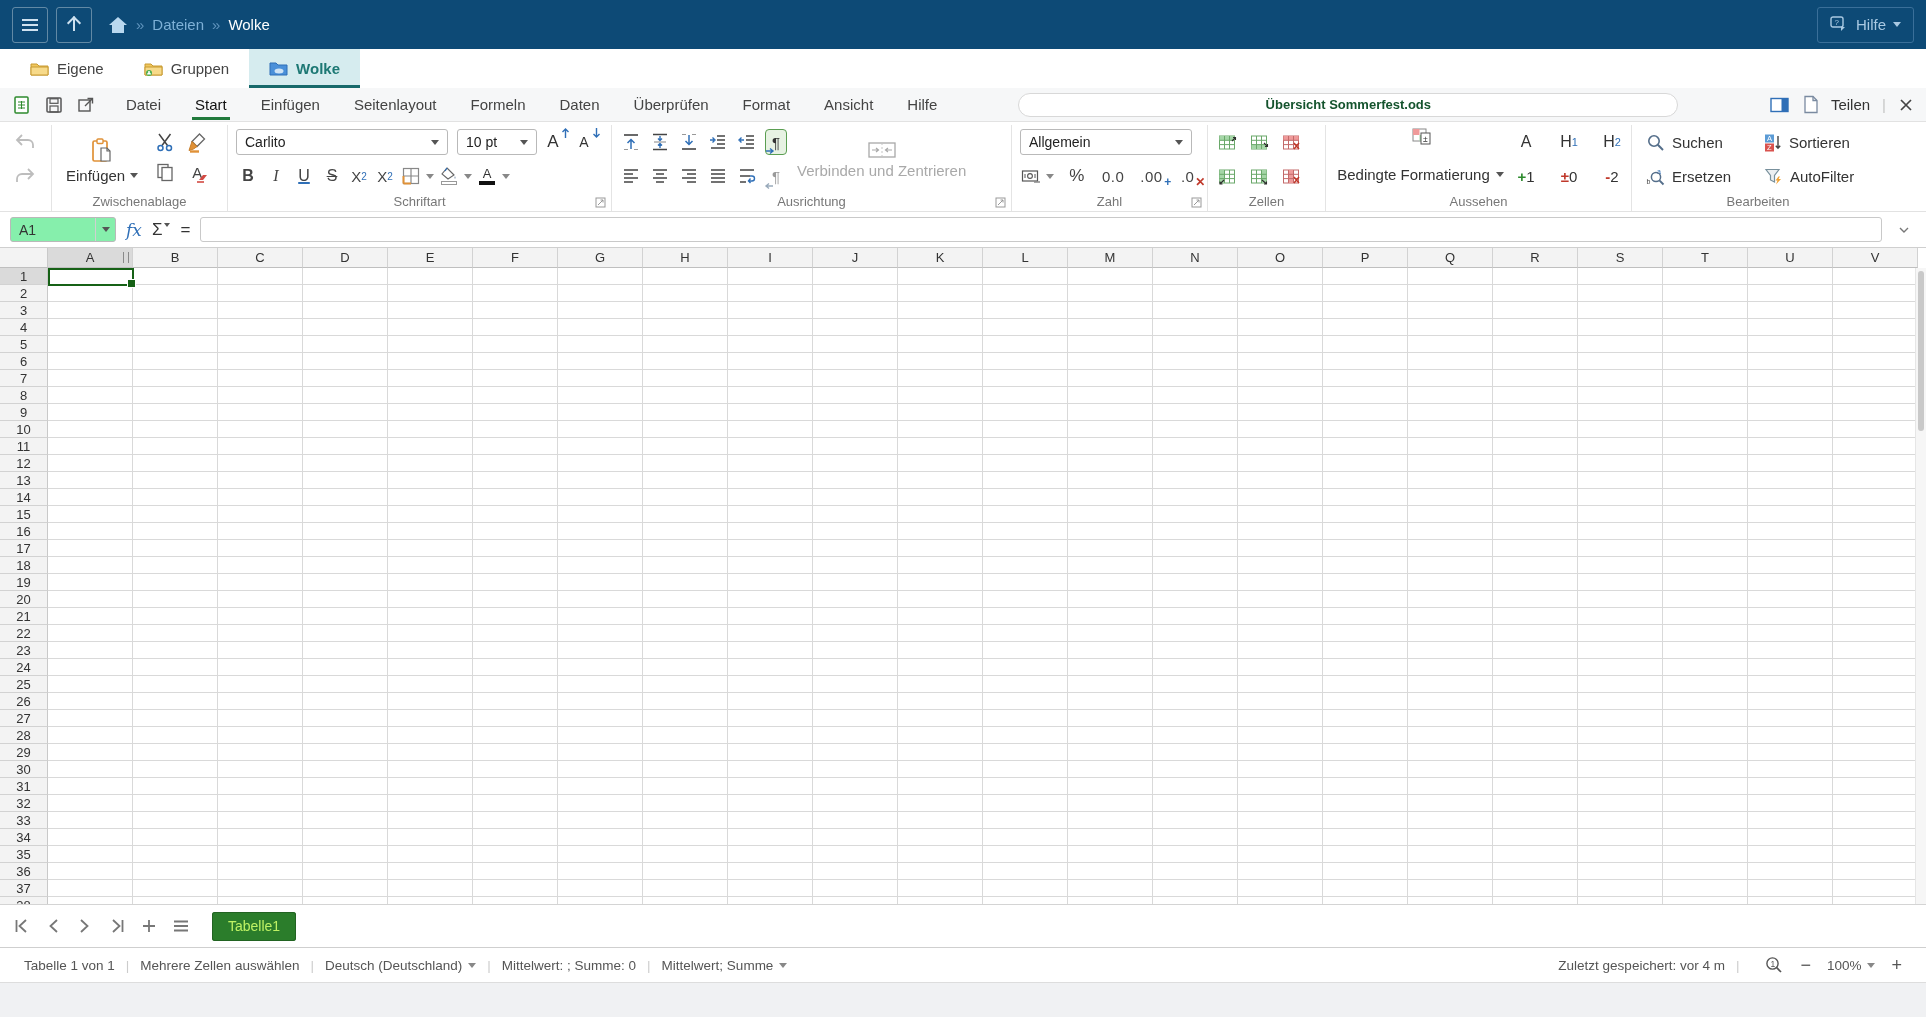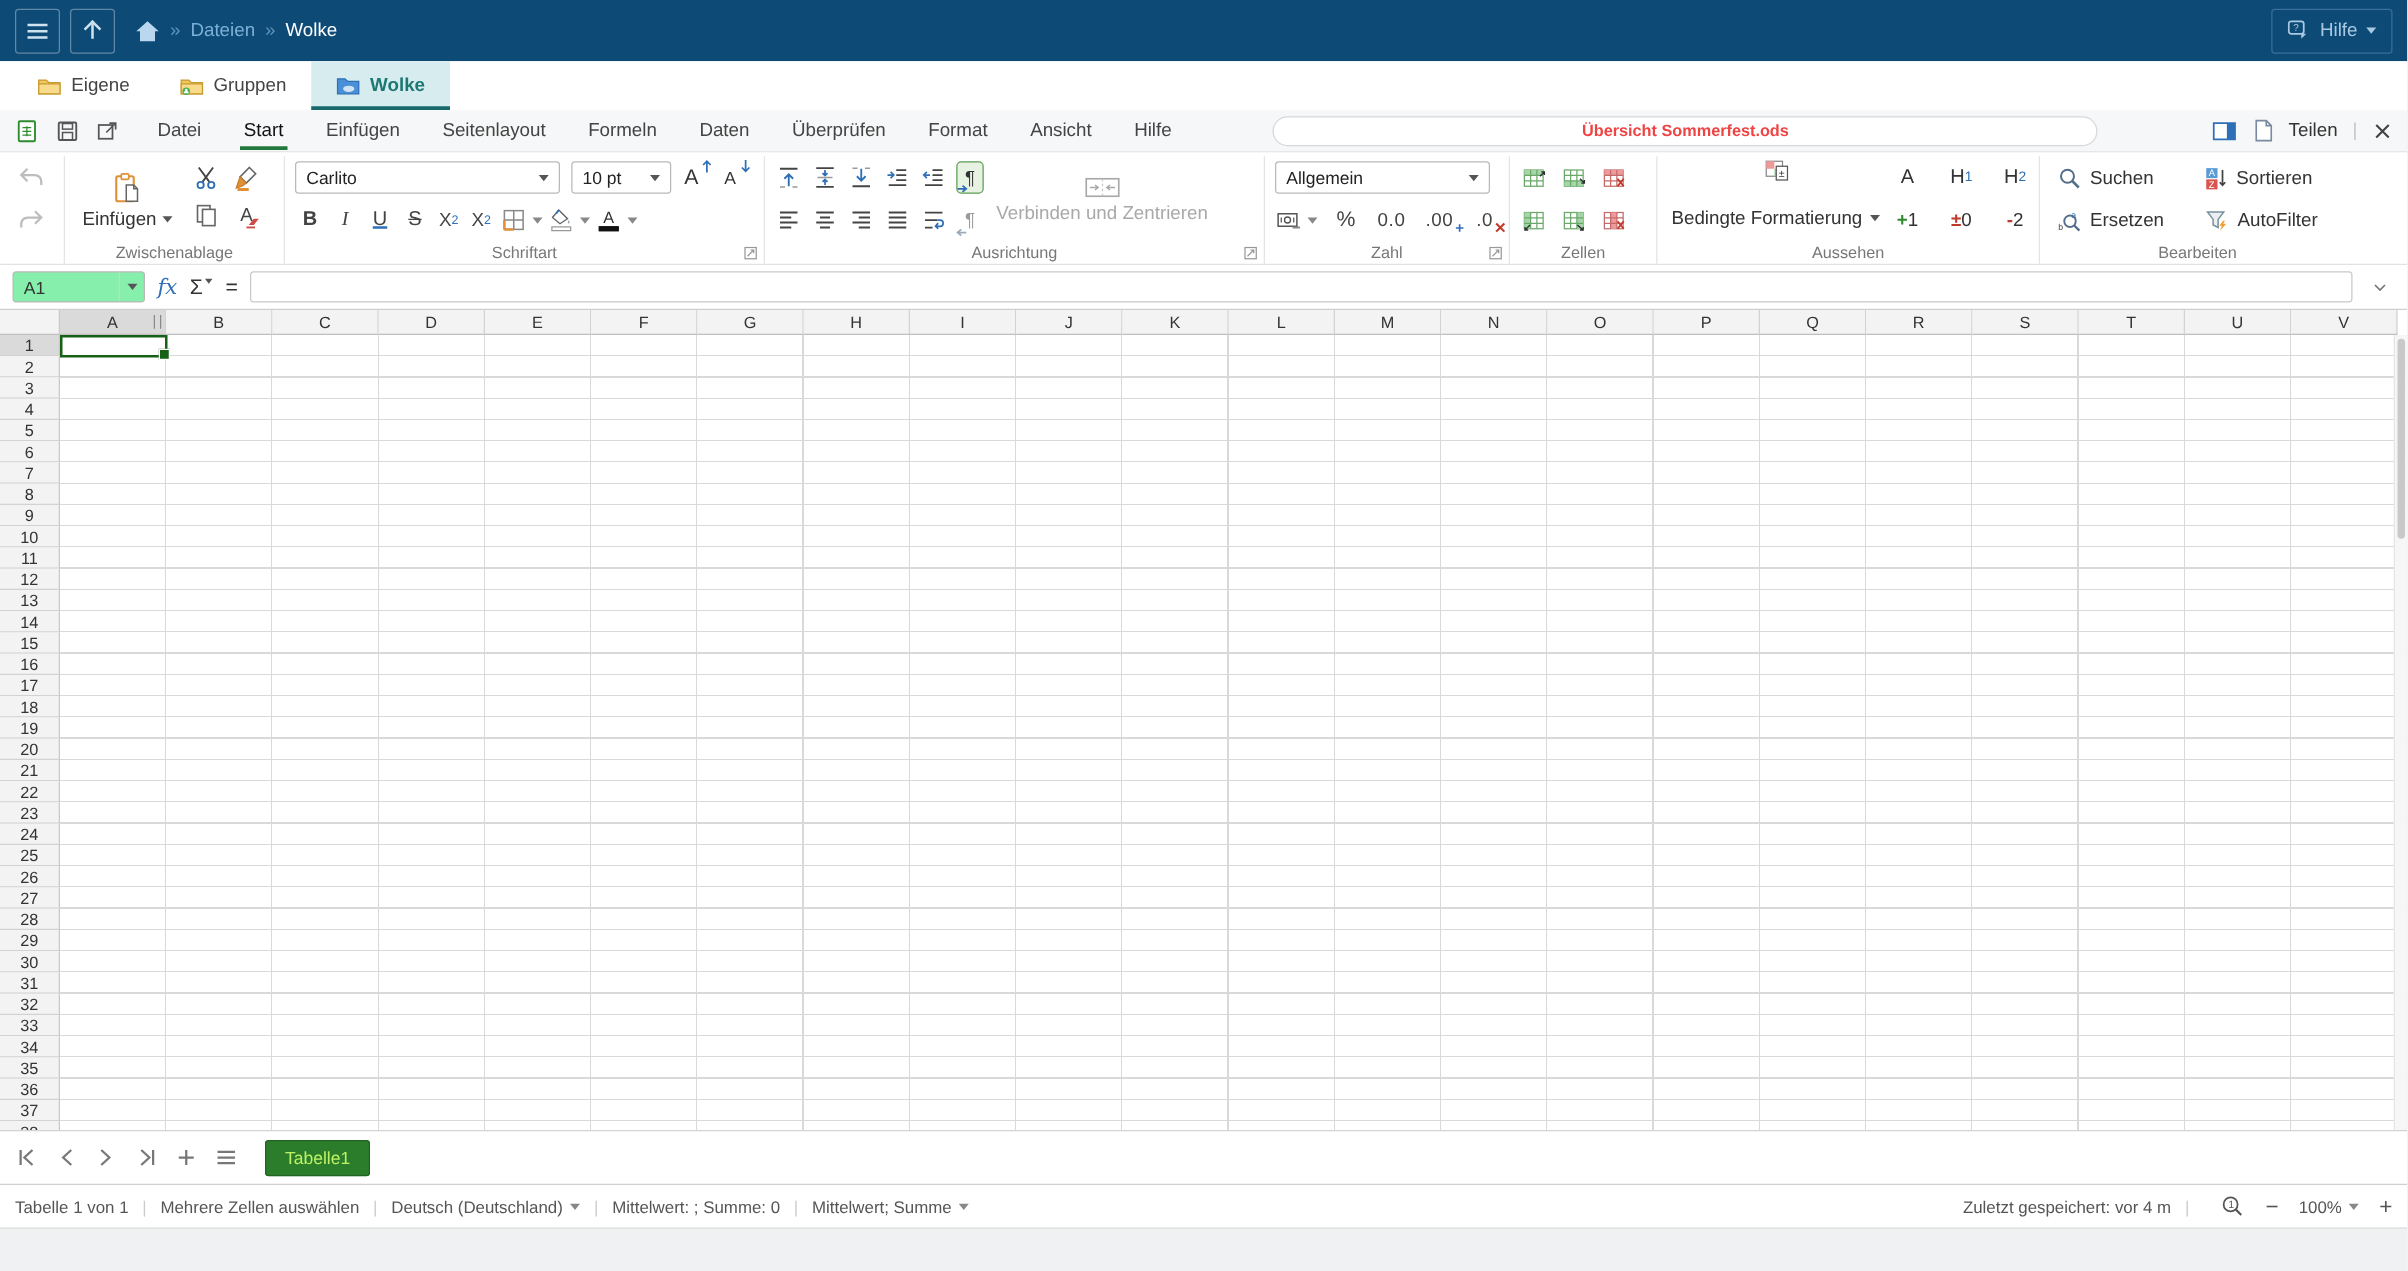--- a/index.html
+++ b/index.html
@@ -34,21 +34,21 @@
   
   .menubar { height:34px; background:#f6f7f8; border-bottom:1px solid #e2e2e2; display:flex; align-items:center;
              padding:0 12px; flex:none; font-size:15px; }
   .mb-icons { display:flex; align-items:center; gap:14px; margin-right:14px; }
   .mb-icon { cursor:pointer; display:flex; }
   .menu-items { display:flex; align-items:center; }
   .menu-item { padding:5px 17px; color:#444; cursor:pointer; position:relative; }
   .menu-item.active { color:#111; }
   .menu-item.active::after { content:""; position:absolute; left:14px; right:14px; bottom:-2px; height:3px; background:#217a3c; }
   .doc-pill { height:24px; width:660px; margin:0 24px 0 64px; background:#fff; border:1px solid #d8d8d8; border-radius:12px;
-              display:flex; align-items:center; justify-content:center; font-size:13px; font-weight:bold; color:#ef4444; }
+              display:flex; align-items:center; justify-content:center; font-size:13px; font-weight:bold; color:#14532d; }
   .mb-right { display:flex; align-items:center; gap:12px; margin-left:auto; }
   .mb-sep { color:#c5c5c5; }
   .share-label { color:#333; cursor:pointer; }
 
   
   .ribbon { height:90px; background:#fff; border-bottom:1px solid #e2e2e2; display:flex; align-items:stretch;
             padding:3px 4px 0 6px; flex:none; }
   .rgroup { display:flex; flex-direction:column; padding:0 8px; border-right:1px solid #e4e4e4; position:relative; flex:none; }
   .rgroup.last { border-right:none; }
   .rrows { flex:1; display:flex; flex-direction:column; justify-content:space-between; padding:2px 0 3px; }
@@ -136,21 +136,21 @@
   .vthumb { position:absolute; top:3px; left:2px; width:6px; height:160px; background:#c9c9c9; border-radius:3px; }
 
   
   .sheetbar { height:44px; background:#fff; border-top:1px solid #d4d4d4; border-bottom:1px solid #cfcfcf;
               display:flex; align-items:center; padding:0 8px; gap:6px; flex:none; }
   .sb-ic { width:26px; height:26px; display:flex; align-items:center; justify-content:center; cursor:pointer; }
   .sheettab { height:29px; padding:0 16px; background:#2b7d2b; color:#bef264; font-size:14px; border-radius:3px;
               display:flex; align-items:center; margin-left:12px; cursor:pointer; box-shadow:0 0 0 1px #226322 inset; }
 
   
-  .statusbar { height:34px; background:#fff; display:flex; align-items:center; padding:0 12px; font-size:13.5px;
+  .statusbar { height:34px; background:#fff; display:flex; align-items:center; padding:0 24px; font-size:13.5px;
                color:#555; flex:none; }
   .st-item { display:flex; align-items:center; gap:6px; cursor:pointer; white-space:nowrap; }
   .st-sep { color:#ccc; margin:0 11px; }
   .st-right { margin-left:auto; display:flex; align-items:center; }
   .zoomctl { display:flex; align-items:center; gap:16px; margin-left:14px; }
   .zoom-minus,.zoom-plus { font-size:18px; color:#555; cursor:pointer; line-height:1; }
   .footerstrip { flex:1; background:#f0f1f3; border-top:1px solid #ddd; }
 
   svg { display:block; }
 </style>

